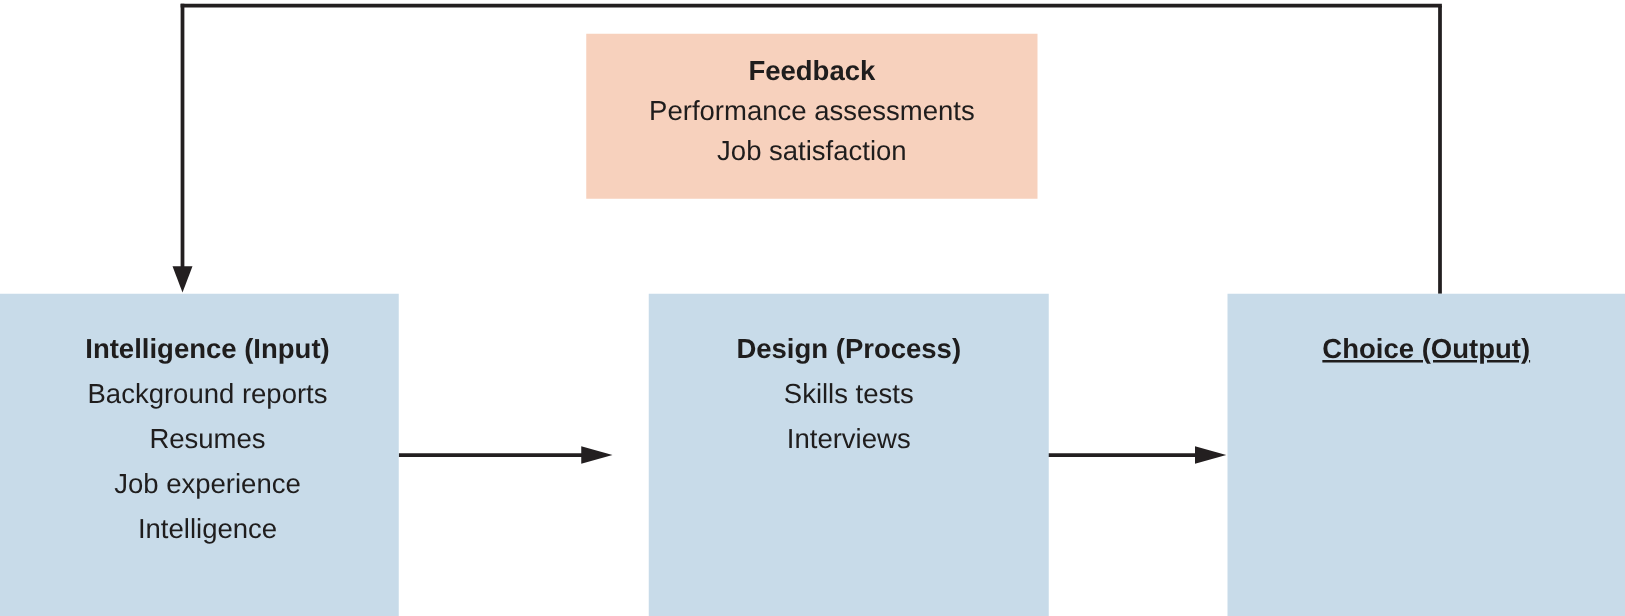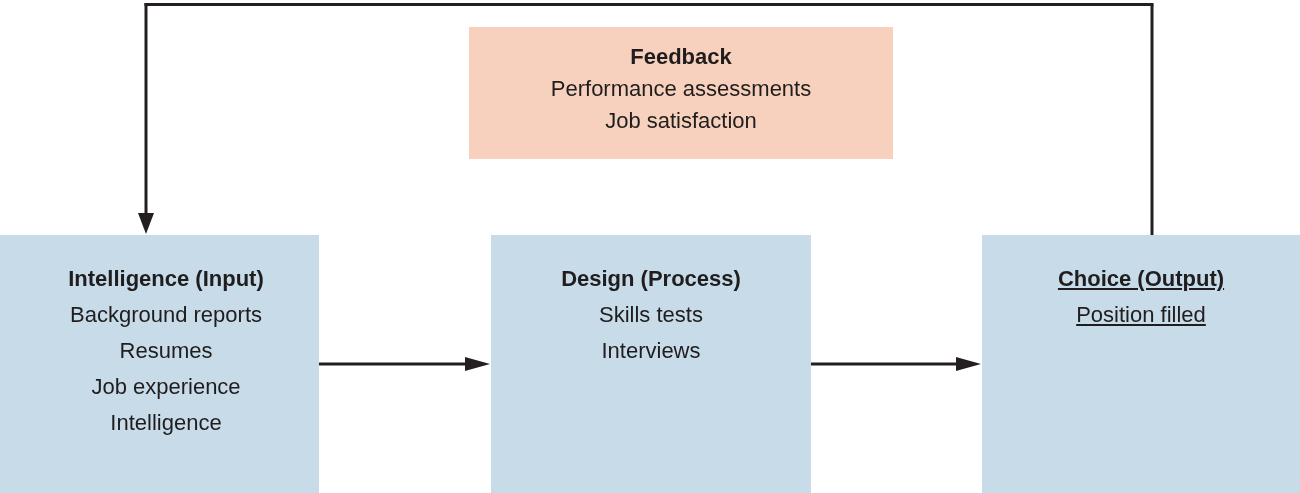--- a/index.html
+++ b/index.html
@@ -25,21 +25,21 @@
     pointer-events: none;
   }
   .box {
     position: absolute;
     box-sizing: border-box;
     text-align: center;
   }
   .feedback-box {
     left: 469px;
     top: 27px;
-    width: 424px;
+    width: 361px;
     height: 132px;
     padding-top: 14px;
     font-size: 22px;
     line-height: 32px;
   }
   .stage-box {
     top: 235px;
     height: 258px;
     padding-top: 26px;
     font-size: 22px;
@@ -84,24 +84,23 @@
   </div>
 
   <div class="box stage-box" id="box-input" style="background-color: rgb(200, 219, 233);">
     <div class="box-title">Intelligence (Input)</div>
     <div class="box-line">Background reports</div>
     <div class="box-line">Resumes</div>
     <div class="box-line">Job experience</div>
     <div class="box-line">Intelligence</div>
   </div>
 
-  <div class="box stage-box" id="box-design" style="background-color: rgb(200, 219, 233);">
+  <div class="box stage-box" id="box-design" style="background-color: rgb(200, 219, 233); margin-left: 28px;">
     <div class="box-title">Design (Process)</div>
     <div class="box-line">Skills tests</div>
     <div class="box-line">Interviews</div>
   </div>
 
   <div class="box stage-box" id="box-choice" style="background-color: rgb(200, 219, 233); text-decoration: underline;">
     <div class="box-title">Choice (Output)</div>
-    <div class="box-line">Position filled</div>
   </div>
 
 </div>
 
 </body></html>

